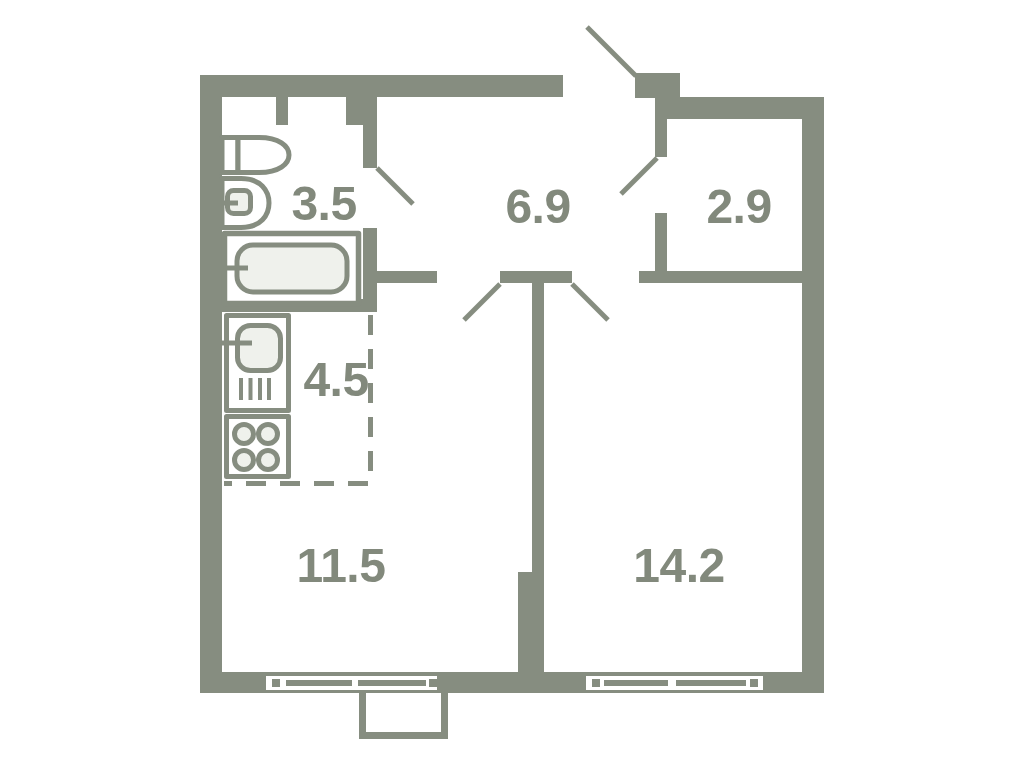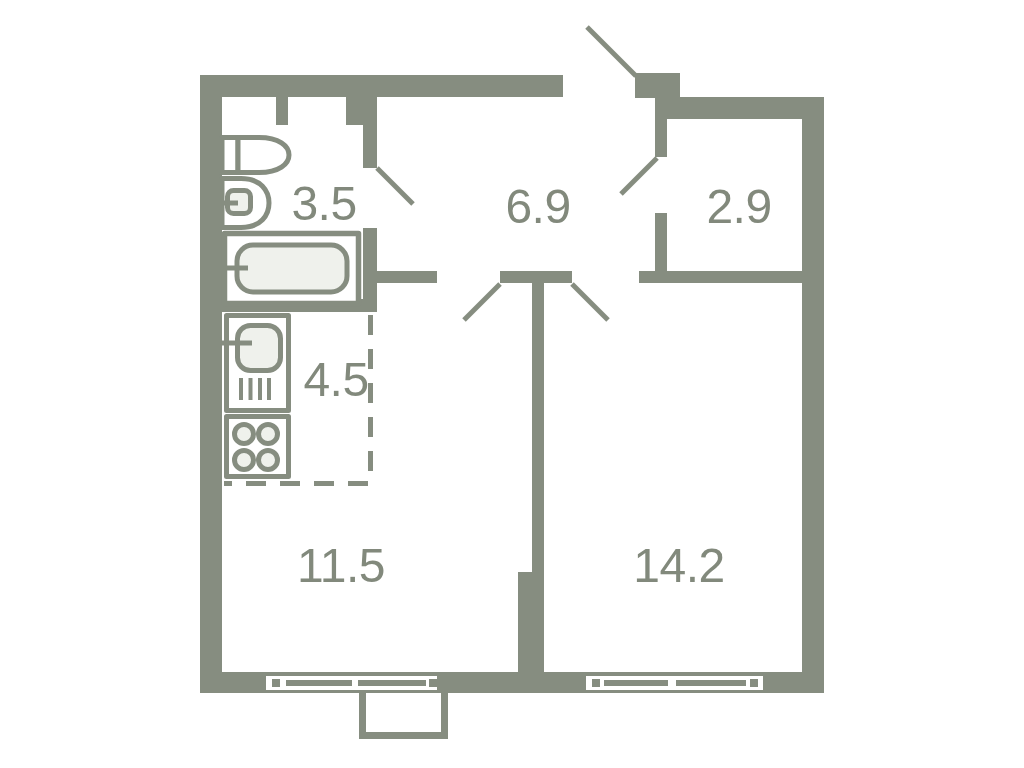--- a/index.html
+++ b/index.html
@@ -1,17 +1,17 @@
 <!DOCTYPE html>
 <html><head>
 <meta charset="utf-8">
 <style>
   html,body{margin:0;padding:0;background:#ffffff;}
   .stage{position:relative;width:1024px;height:768px;background:#ffffff;overflow:hidden;
-         font-family:"Liberation Sans",sans-serif;}
+         font-family:"Liberation Sans",sans-serif;font-weight:bold;}
   svg{display:block;}
   .room-label{font-family:"Liberation Sans",sans-serif;font-size:48px;letter-spacing:-0.5px;
               text-anchor:middle;}
   .fill-white{fill:#ffffff;}
 </style>
 </head>
 <body>
 
 <div class="stage">
 <svg width="1024" height="768" viewBox="0 0 1024 768">

